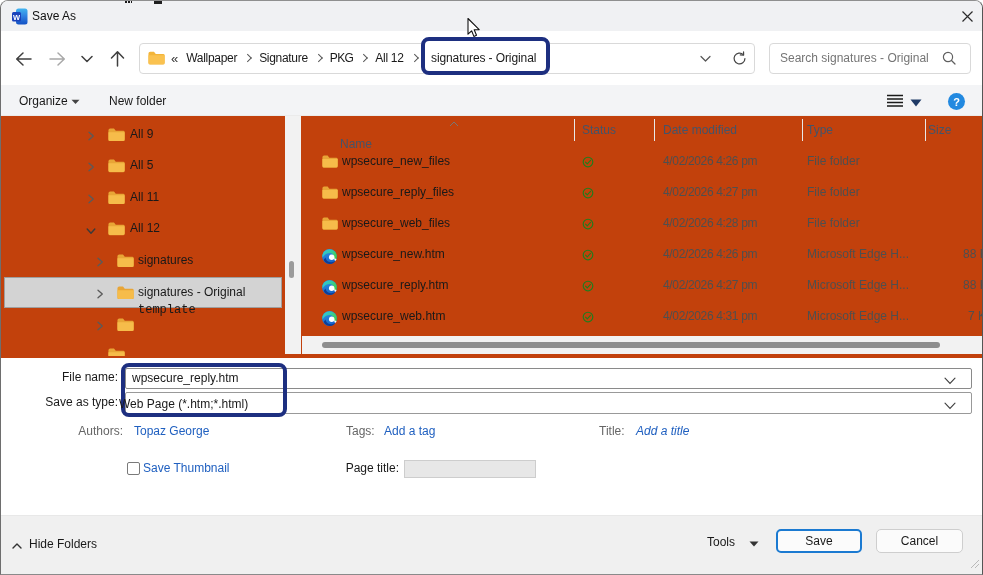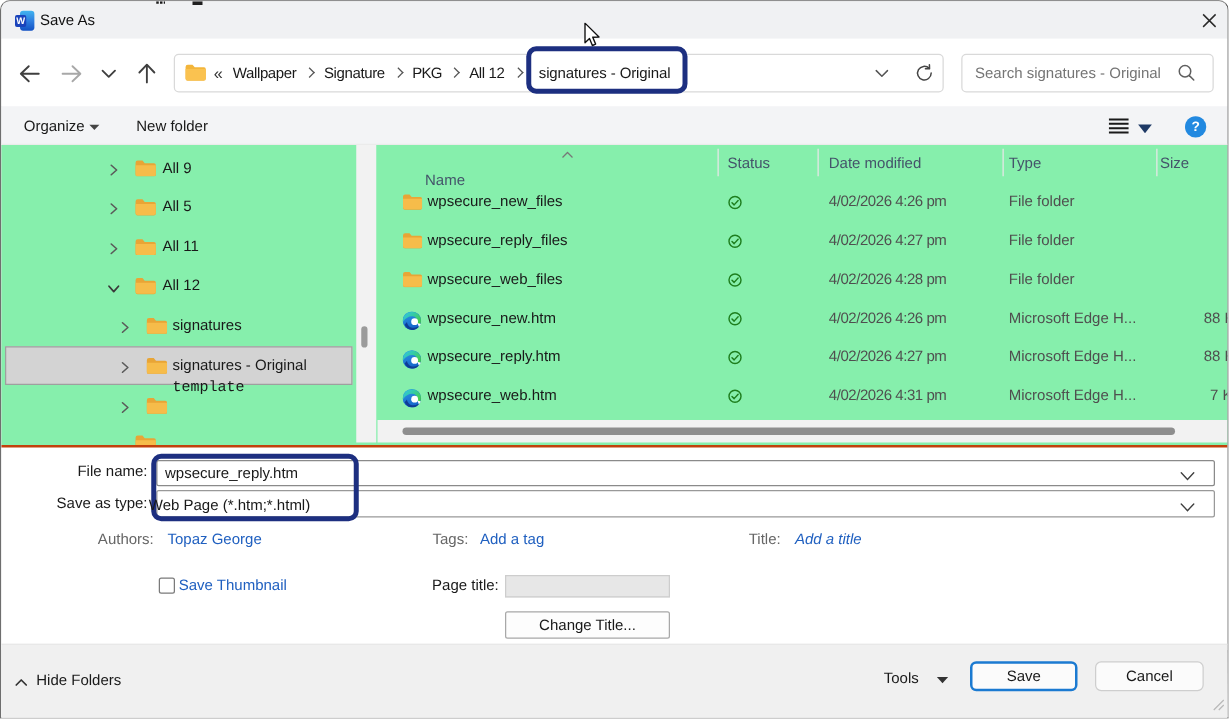--- a/index.html
+++ b/index.html
@@ -3,21 +3,21 @@
 <style>
   * { margin:0; padding:0; box-sizing:border-box; }
   html,body { width:983px; height:575px; background:#fff; overflow:hidden; }
   body { font-family:"Liberation Sans", sans-serif; font-size:12px; color:#191919; position:relative; }
   .abs { position:absolute; }
   #win { position:absolute; left:0; top:0; width:983px; height:575px; border:1px solid #8f8f8f; border-left-color:#6e6e6e;
          border-right-color:#555; border-bottom-color:#8a8a8a; border-radius:8px 8px 0 0; overflow:hidden; background:#fff; }
   .titlebar { position:absolute; left:0; top:0; width:100%; height:30px; background:#f0f1f3; }
   .navbar { position:absolute; left:0; top:30px; width:100%; height:54px; background:#fff; }
   .toolbar { position:absolute; left:0; top:84px; width:100%; height:31px; background:#f3f4f6; border-bottom:1px solid #ebebeb; }
-  .main { position:absolute; left:0; top:115px; width:100%; height:240px; background:#86efac; overflow:hidden; }
+  .main { position:absolute; left:0; top:115px; width:100%; height:240px; background:#c2410c; overflow:hidden; }
   .bottom { position:absolute; left:0; top:355px; width:100%; height:164px; background:#fff; border-top:2px solid #c2410c; }
   .footer { position:absolute; left:0; top:513.5px; width:100%; height:61.5px; background:#f0f0f0; border-top:1px solid #e8e8e8; }
   .vcent { display:flex; align-items:center; }
   .crumbsep { display:inline-block; width:6px; height:9px; margin:0 8px 0 8px; background:none; }
   .crumbsep::before { content:""; display:block; width:5px; height:5px; border:solid #555; border-width:1.3px 1.3px 0 0; transform:rotate(45deg) translate(0.5px,1px); }
   .field { position:absolute; background:#fff; border:1px solid #d9d9d9; border-radius:4px; }
   .navy { position:absolute; border:4px solid #1d2f80; border-radius:8px; z-index:40; }
   .link { color:#2060c0; }
   .gray { color:#666; }
   .hdr { color:#44546a; }
@@ -328,21 +328,20 @@
       <div class="gray" style="position: absolute; left: 0px; top: 66px; width: 122px; text-align: right;">Authors:</div>
       <div class="link" style="position: absolute; left: 133px; top: 66px;">Topaz George</div>
       <div class="gray" style="position: absolute; left: 345px; top: 66px;">Tags:</div>
       <div class="link" style="position: absolute; left: 383px; top: 66px;">Add a tag</div>
       <div class="gray" style="position: absolute; left: 598px; top: 66px;">Title:</div>
       <div class="link" style="position: absolute; left: 635px; top: 66px; font-style: italic;">Add a title</div>
       <div style="position: absolute; left: 126px; top: 103.5px; width: 13px; height: 13px; background: rgb(255, 255, 255); border: 1px solid rgb(122, 122, 122); border-radius: 2px;"></div>
       <div class="link" style="position: absolute; left: 142px; top: 103px;">Save Thumbnail</div>
       <div style="position: absolute; left: 0px; top: 103px; width: 398px; text-align: right;">Page title:</div>
       <div style="position: absolute; left: 403px; top: 101.5px; width: 132px; height: 18.5px; background: rgb(231, 231, 231); border: 1px solid rgb(205, 205, 205);"></div>
-      <div style="position: absolute; left: 403px; top: 131px; width: 132px; height: 22px; background: rgb(253, 253, 253); border: 1px solid rgb(168, 168, 168); border-radius: 2px; display: flex; align-items: center; justify-content: center;">Change Title...</div>
     </div>
 
   <div class="footer">
     <svg class="abs" style="left:11px;top:27px" width="10" height="6" viewBox="0 0 10 6">
       <path d="M1 5 L5 1 L9 5" stroke="#333" stroke-width="1.4" fill="none" stroke-linecap="round" stroke-linejoin="round"></path>
     </svg>
     <div class="abs vcent" style="left:28px;top:0;height:57px">Hide Folders</div>
     <div class="abs vcent" style="left:706px;top:0;height:52px">Tools</div>
     <svg class="abs" style="left:748px;top:25px" width="10" height="6" viewBox="0 0 10 6">
         <path d="M0.5 0.5 L5 5.5 L9.5 0.5 Z" fill="#333"></path>

